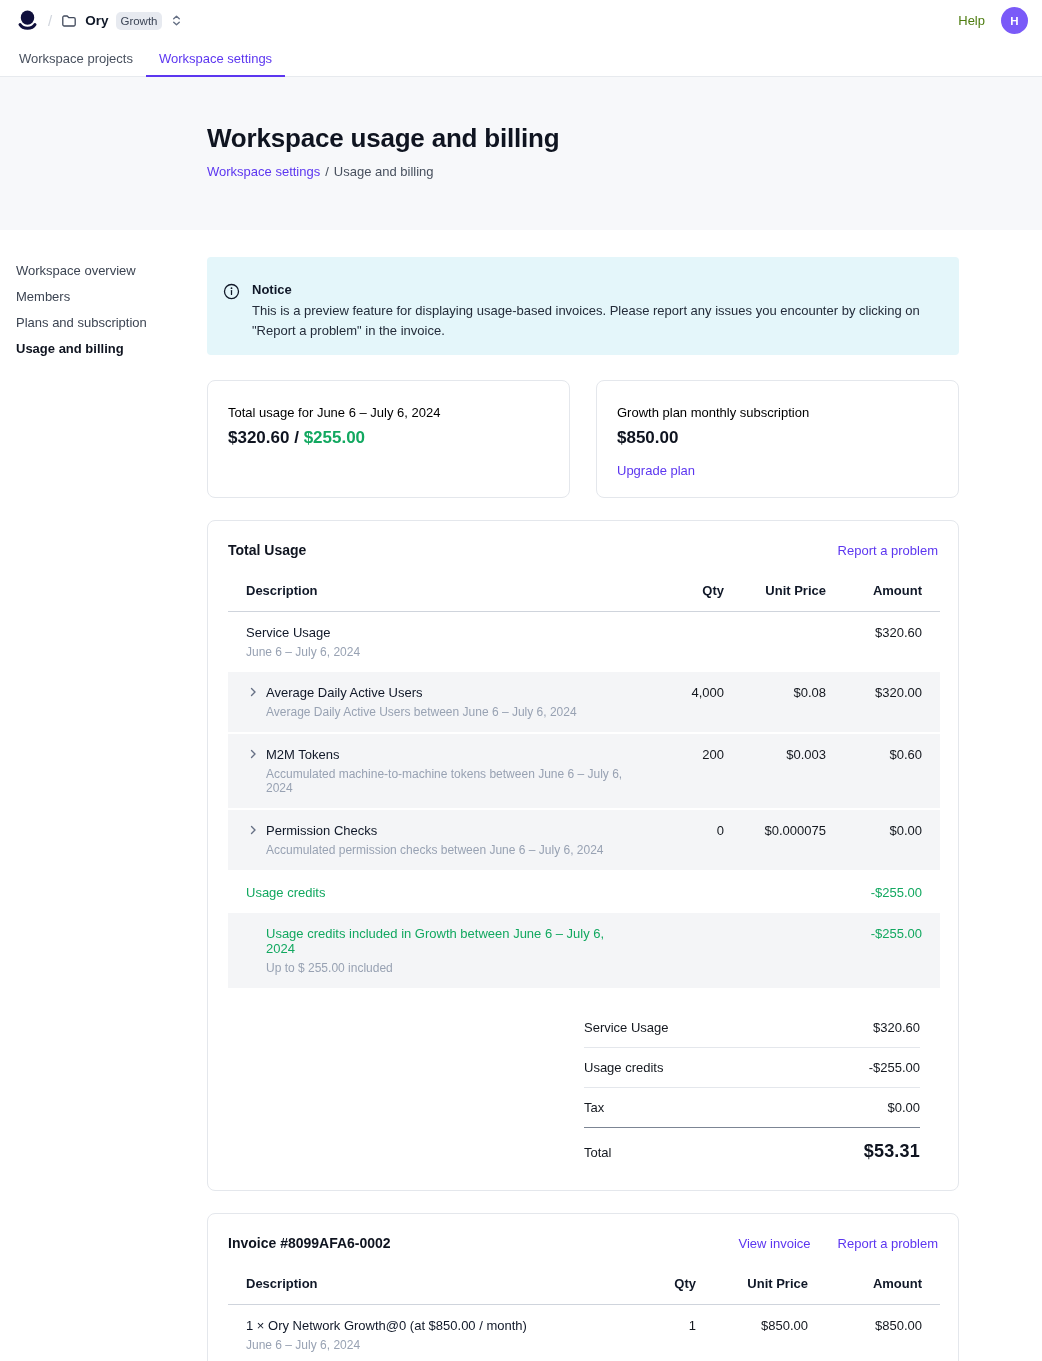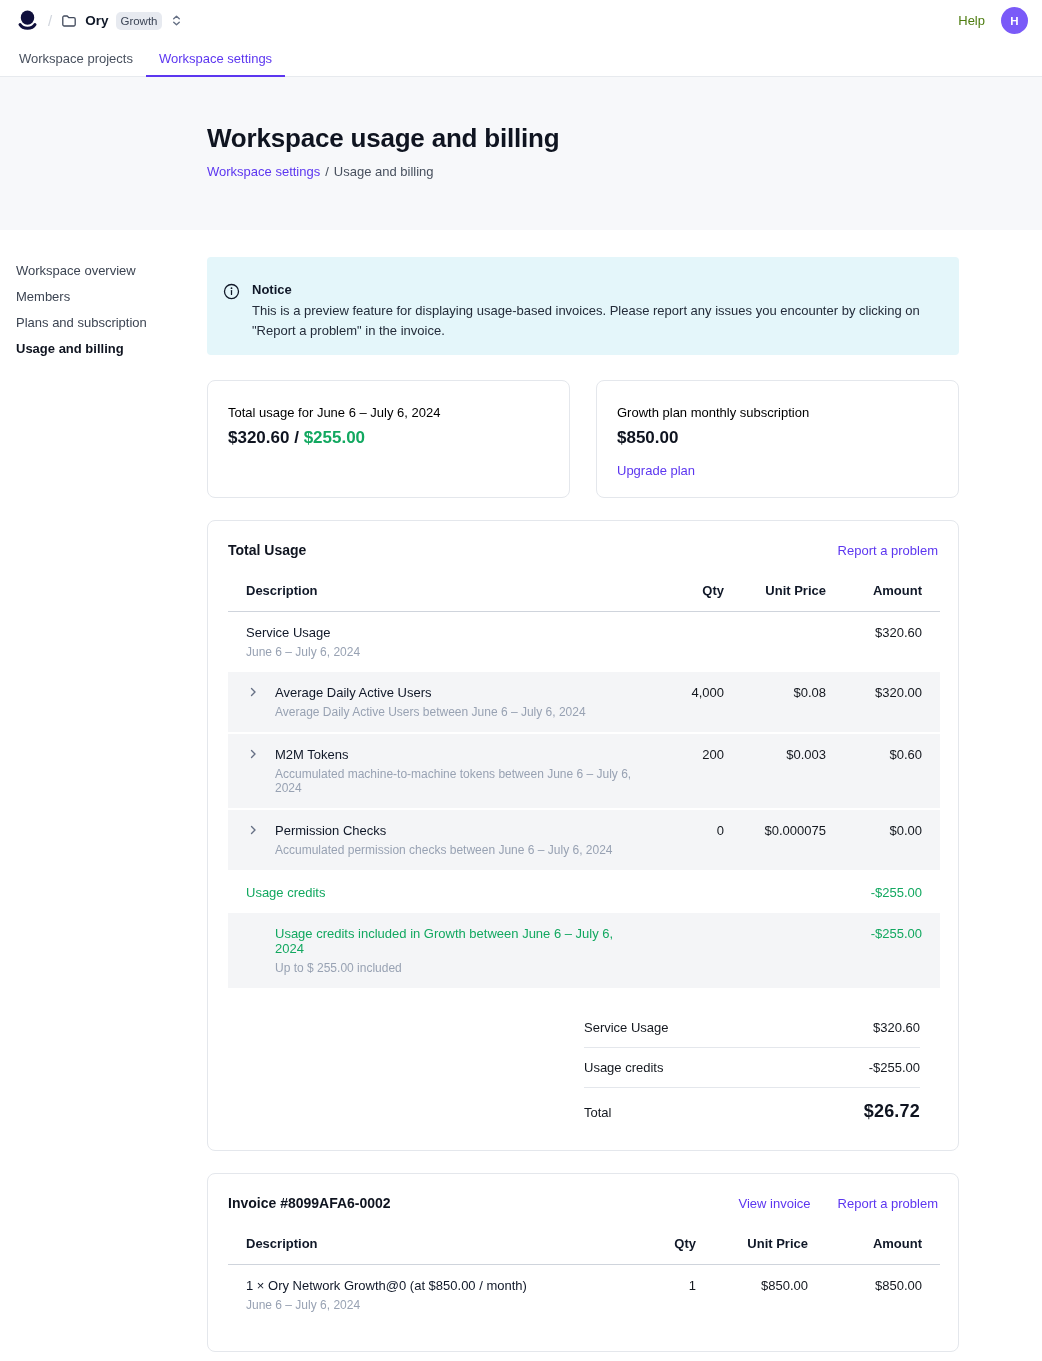--- a/index.html
+++ b/index.html
@@ -65,21 +65,21 @@
   .plink { font-size:13px; color:var(--accent); }
 
   
   table { width:712px; margin:0 20px; border-collapse:collapse; font-size:13px; }
   thead th { text-align:left; font-weight:600; color:#101828; padding:10px 18px 13px; border-bottom:1px solid #cfd4dc; }
   th.num, td.num { text-align:right; }
   tbody td { padding:13px 18px; vertical-align:top; color:#14181f; }
   .row-title { font-size:13px; color:#101828; }
   .row-sub { font-size:12px; color:#98a2b3; margin-top:5px; }
   tr.item td { background:#f4f5f7; border-bottom:2px solid #fff; }
-  .desc-flex { display:flex; gap:16px; }
+  .desc-flex { display:flex; gap:7px; }
   .chev { width:13px; flex:none; margin-top:1px; height:13px; }
   .chev.spacer { visibility:hidden; }
   tr.credit .row-title, tr.credit td.num, td.green-amt, .green-text { color:var(--positive); }
 
   
   .summary { width:336px; margin:18px 38px 0 auto; font-size:13px; }
   .summary-row { display:flex; justify-content:space-between; align-items:center; padding:12px 0; border-bottom:1px solid #e4e7ec; color:#14181f; }
   .summary-row.dark-border { border-bottom-color:#7c8594; }
   .summary-total { display:flex; justify-content:space-between; align-items:baseline; padding:13px 0 2px;gap:24px; }
   .summary-total .t-label { font-size:13px; color:#14181f; }
@@ -290,23 +290,27 @@
 
       <div class="summary">
         <div class="summary-row">
           <span>Service Usage</span>
           <span>$320.60</span>
         </div>
         <div class="summary-row">
           <span>Usage credits</span>
           <span>-$255.00</span>
         </div>
+        <div class="summary-row dark-border">
+          <span>Tax</span>
+          <span>$0.00</span>
+        </div>
         <div class="summary-total">
           <span class="t-label">Total</span>
-          <span class="t-amount">$26.72</span>
+          <span class="t-amount">$53.31</span>
         </div>
       </div>
     </section>
 
     <section class="panel">
       <div class="panel-header">
         <div class="panel-title">Invoice #8099AFA6-0002</div>
         <div class="panel-links">
           <a class="plink">View invoice</a>
           <a class="plink">Report a problem</a>

